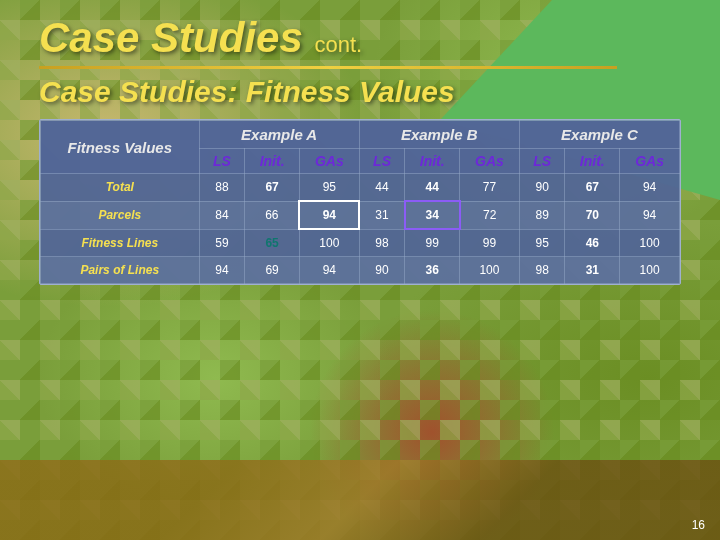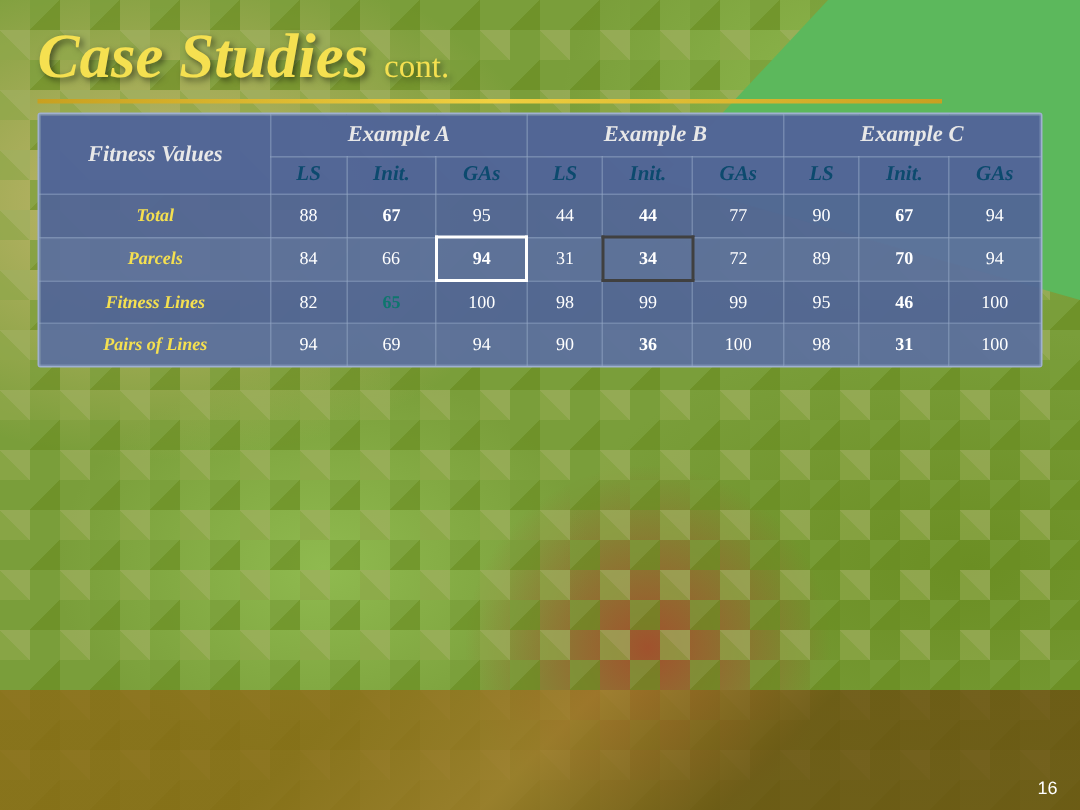--- a/index.html
+++ b/index.html
@@ -56,22 +56,21 @@
       left: 0;
       right: 0;
       height: 80px;
       background: linear-gradient(135deg, #8b6914 30%, #a07828 50%, #6b4f10 70%);
       opacity: 0.8;
     }
 
     .content {
       position: relative;
       z-index: 10;
-      padding: 15px 25px;
-      font-family: Liberation Serif, serif;
+      padding: 15px 39px;
     }
 
     .title-section {
       margin-bottom: 5px;
     }
 
     .title-main {
       font-size: 42px;
       font-style: italic;
       font-weight: bold;
@@ -128,21 +127,21 @@
       font-style: italic;
       font-size: 15px;
       color: #e8e8e8;
       padding: 5px 8px;
     }
 
     .header-row-2 th {
       background: rgba(80, 100, 150, 0.9);
       font-style: italic;
       font-size: 14px;
-      color: #0c4a6e;
+      color: #6d28d9;
       padding: 4px 8px;
     }
 
     .row-label {
       font-style: italic;
       font-weight: bold;
       color: #f5e050;
       text-align: center;
       background: rgba(70, 90, 140, 0.8);
     }
@@ -188,20 +187,21 @@
 <div class="content">
   <div class="title-section">
     <div class="title-main">
       <span>Case Studies</span>
       <span class="title-cont">cont.</span>
     </div>
   </div>
 
   <div class="divider"></div>
 
+  <div class="subtitle">Case Studies: Fitness Values</div>
 
   <div class="table-container">
     <table>
       <thead>
         <tr class="header-row-1">
           <th rowspan="2" class="fitness-header row-label">
             <span>Fitness Values</span>
           </th>
           <th colspan="3" class="example-header">
             <span>Example A</span>
@@ -237,29 +237,29 @@
             <td>90</td>
             <td style="font-weight: bold; color: rgb(255, 255, 255);">67</td>
             <td>94</td>
           </tr>
           <tr class="data-row">
             <td class="row-label">Parcels</td>
             <td>84</td>
             <td>66</td>
             <td style="border: 2px solid white; font-weight: bold;">94</td>
             <td>31</td>
-            <td style="border: 2px solid #404040; font-weight: bold;">34</td>
+            <td style="border: 2px solid #8b5cf6; font-weight: bold;">34</td>
             <td>72</td>
             <td>89</td>
             <td style="font-weight: bold; color: rgb(255, 255, 255);">70</td>
             <td>94</td>
           </tr>
           <tr class="data-row">
             <td class="row-label">Fitness Lines</td>
-            <td>82</td>
+            <td>59</td>
             <td style="font-weight: bold; color: #0f766e;">65</td>
             <td>100</td>
             <td>98</td>
             <td>99</td>
             <td>99</td>
             <td>95</td>
             <td style="font-weight: bold; color: rgb(255, 255, 255);">46</td>
             <td>100</td>
           </tr>
           <tr class="data-row">

